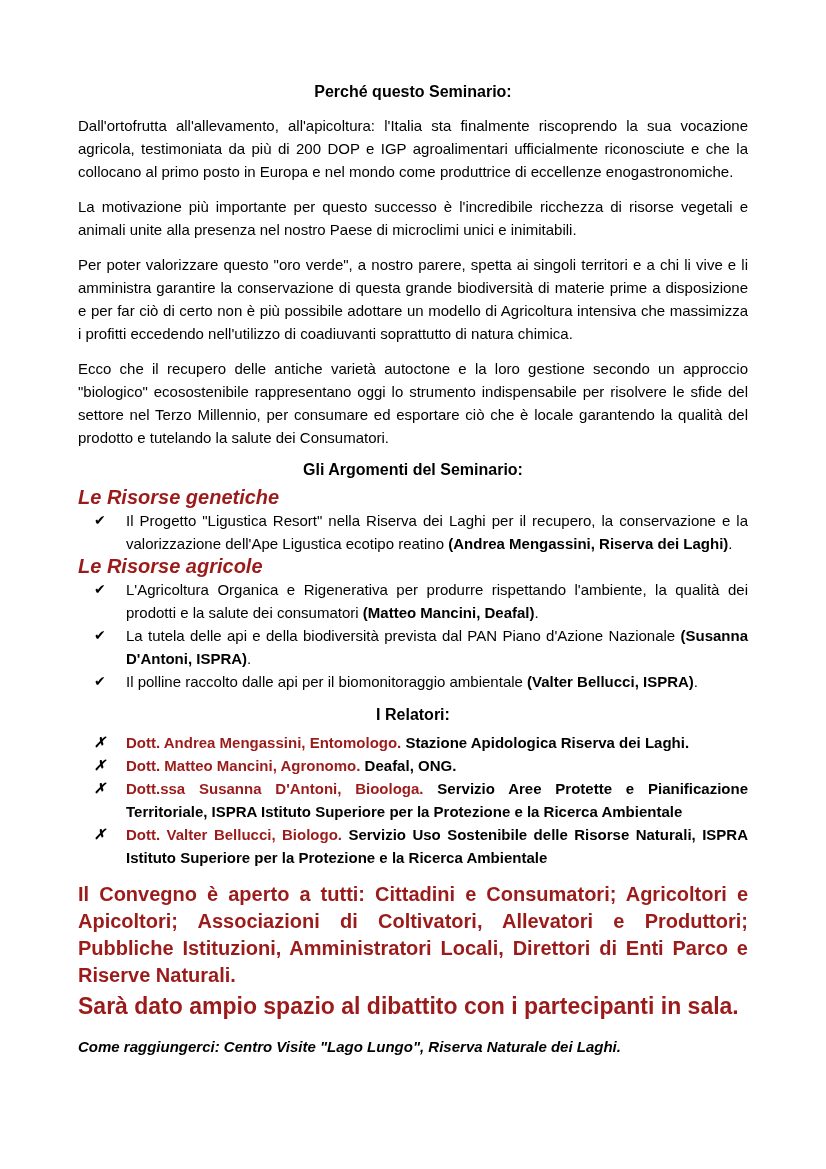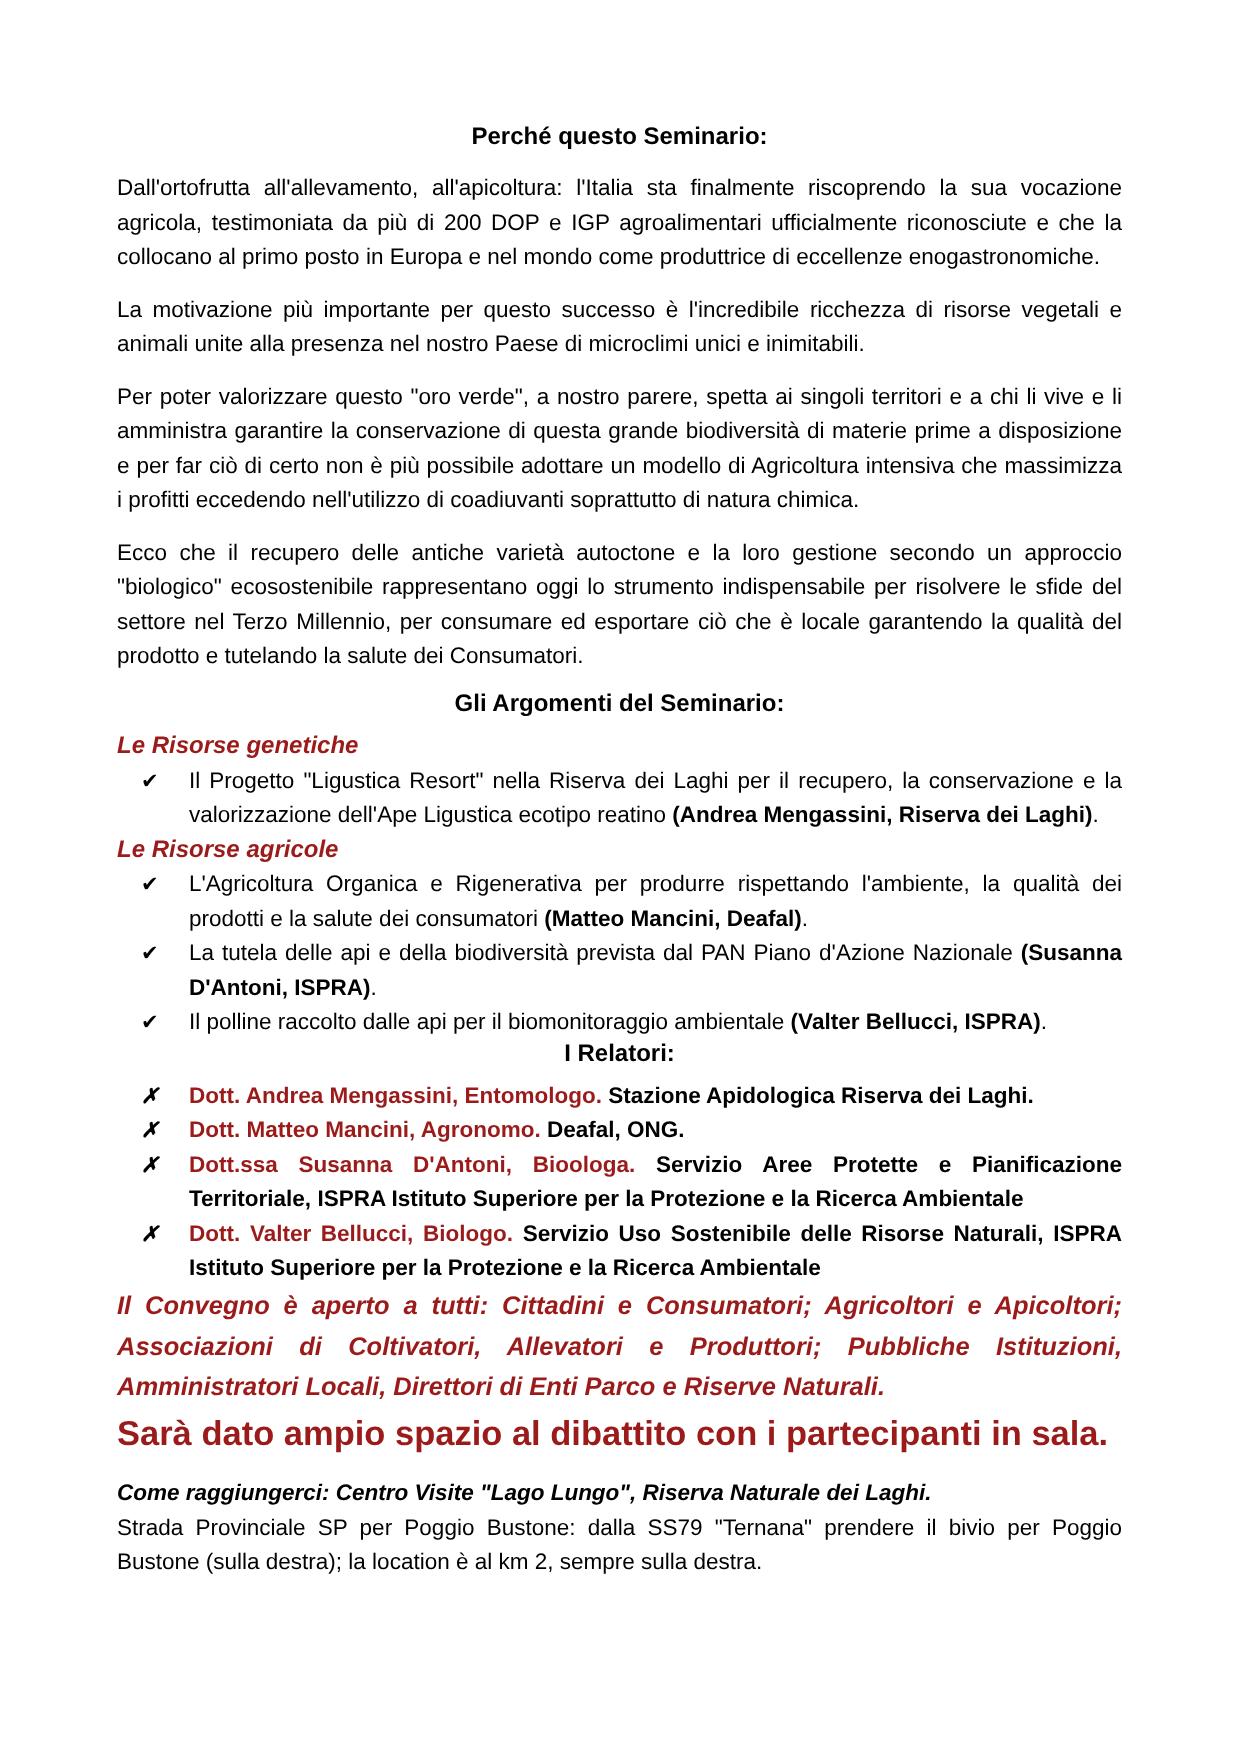--- a/index.html
+++ b/index.html
@@ -14,51 +14,51 @@
     width: 826px; height: 1169px;
     padding: 82px 78px 0 78px;
     background: #ffffff;
   }
   .h-black {
     font-size: 16px; font-weight: bold; line-height: 20px;
     margin: 0 0 6px 0;
     text-align: center;
   }
   .h-topics { margin-top: 11px; }
-  .h-relatori { margin-top: 0; }
+  .h-relatori { margin-top: 12px; }
   .body-p {
     font-size: 15px; line-height: 23px;
     text-align: justify;
     margin: 12px 0 6px 0;
   }
   .topic-title {
     color: var(--dark-red);
     font-weight: bold; font-style: italic;
-    font-size: 16px; line-height: 23px;
+    font-size: 20px; line-height: 23px;
   }
   .bullet {
     position: relative;
     padding-left: 48px;
     font-size: 15px; line-height: 23px;
     text-align: justify;
   }
   .bullet .marker {
     position: absolute; left: 16px; top: 0;
     font-style: normal; font-size: 14px;
   }
   .bullet .marker.x { font-style: italic; font-size: 14px; }
   .bi { font-weight: bold; }
   .relatori-list .bullet { font-weight: bold; }
   .speaker-name { color: var(--dark-red); font-weight: bold; }
   .red-block {
     color: var(--dark-red);
-    font-weight: bold; font-style: italic;
-    font-size: 17px; line-height: 27px;
+    font-weight: bold; 
+    font-size: 20px; line-height: 27px;
     text-align: justify;
-    margin: 0 0 0 0;
+    margin: 12px 0 0 0;
   }
   .debate {
     color: var(--dark-red);
     font-weight: bold; 
     font-size: 23px; line-height: 27px;
     margin: 4px 0 0 0;
   }
   .dir-title {
     font-weight: bold; font-style: italic;
     font-size: 15px; line-height: 23px;
@@ -136,15 +136,14 @@
       <span class="marker x">✗</span>
       <span class="speaker-name">Dott. Valter Bellucci, Biologo.</span>
       <span>Servizio Uso Sostenibile delle Risorse Naturali, ISPRA Istituto Superiore per la Protezione e la Ricerca Ambientale</span>
     </div>
   </div>
 
   <p class="red-block">Il Convegno è aperto a tutti: Cittadini e Consumatori; Agricoltori e Apicoltori; Associazioni di Coltivatori, Allevatori e Produttori; Pubbliche Istituzioni, Amministratori Locali, Direttori di Enti Parco e Riserve Naturali.</p>
   <p class="debate">Sarà dato ampio spazio al dibattito con i partecipanti in sala.</p>
 
   <p class="dir-title">Come raggiungerci: Centro Visite "Lago Lungo", Riserva Naturale dei Laghi.</p>
-  <p class="dir-body">Strada Provinciale SP per Poggio Bustone: dalla SS79 "Ternana" prendere il bivio per Poggio Bustone (sulla destra); la location è al km 2, sempre sulla destra.</p>
 
 </div>
 
 </body></html>

